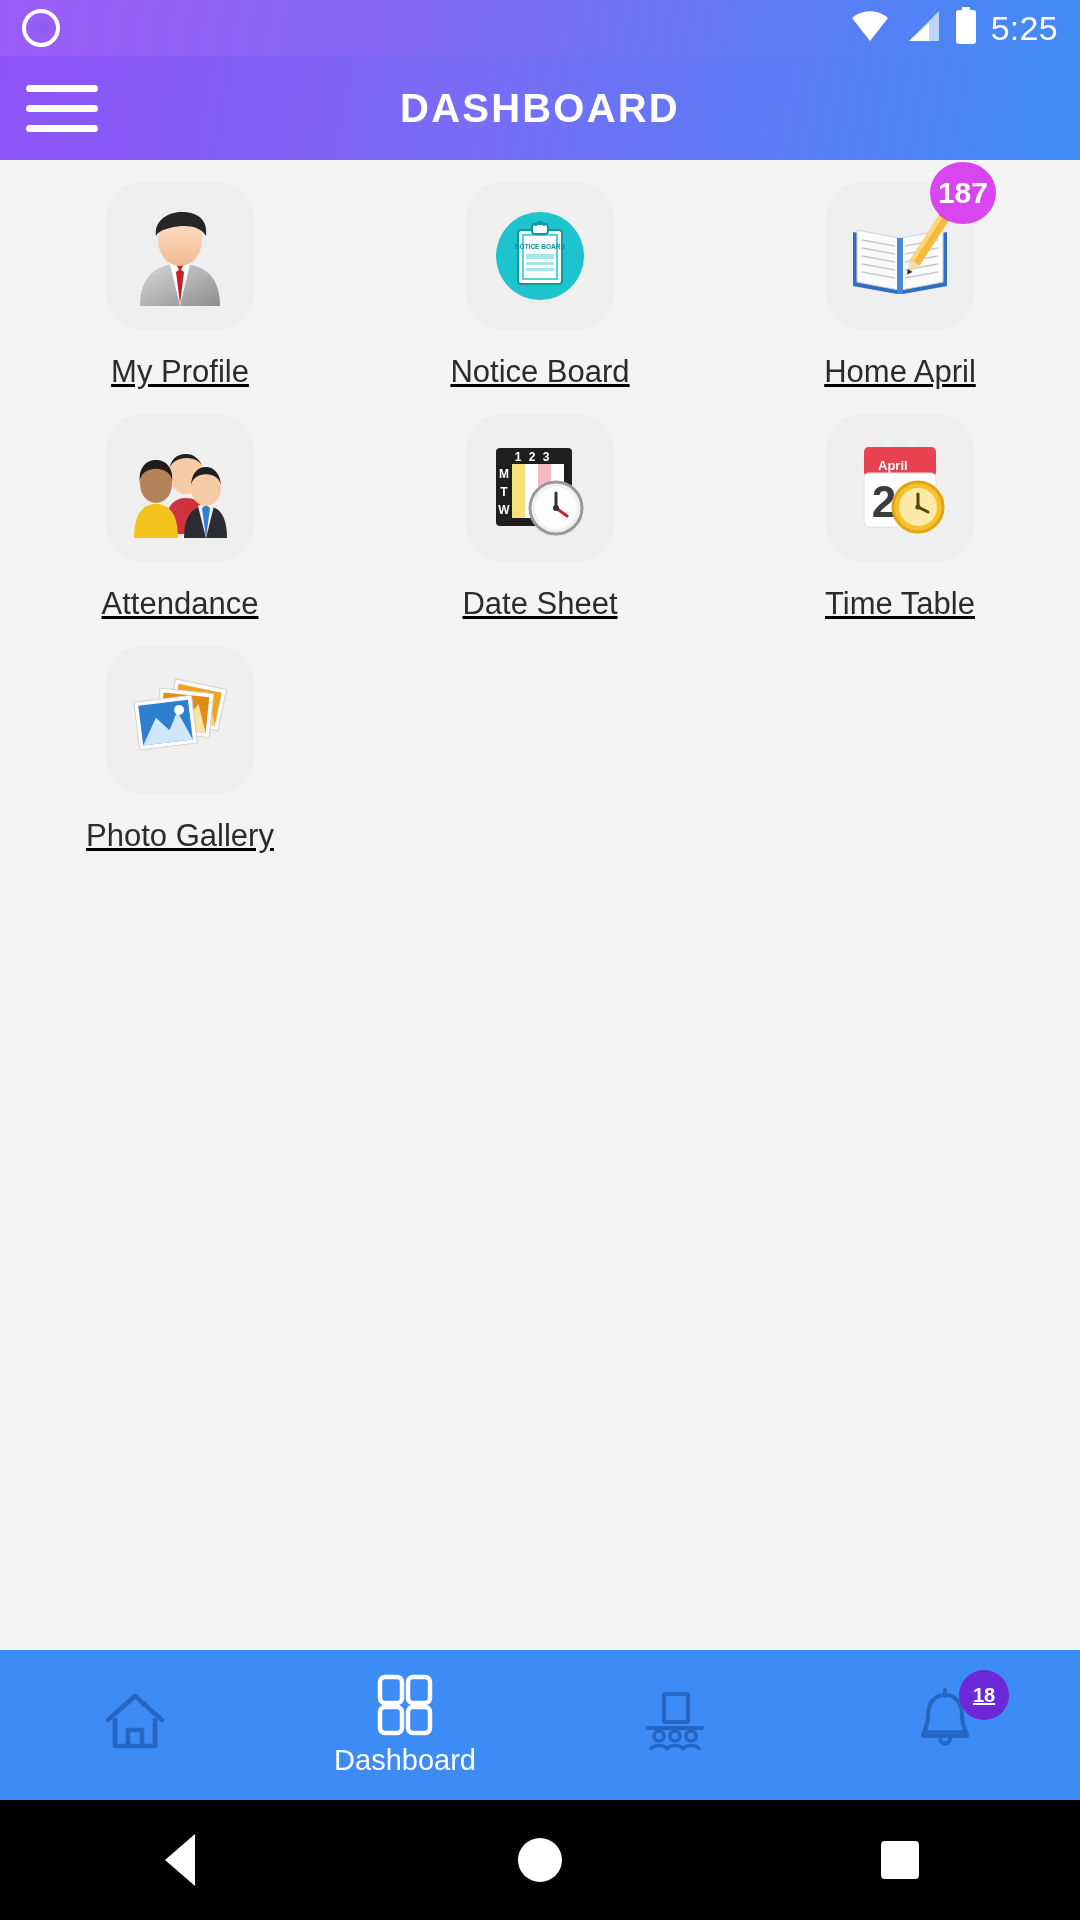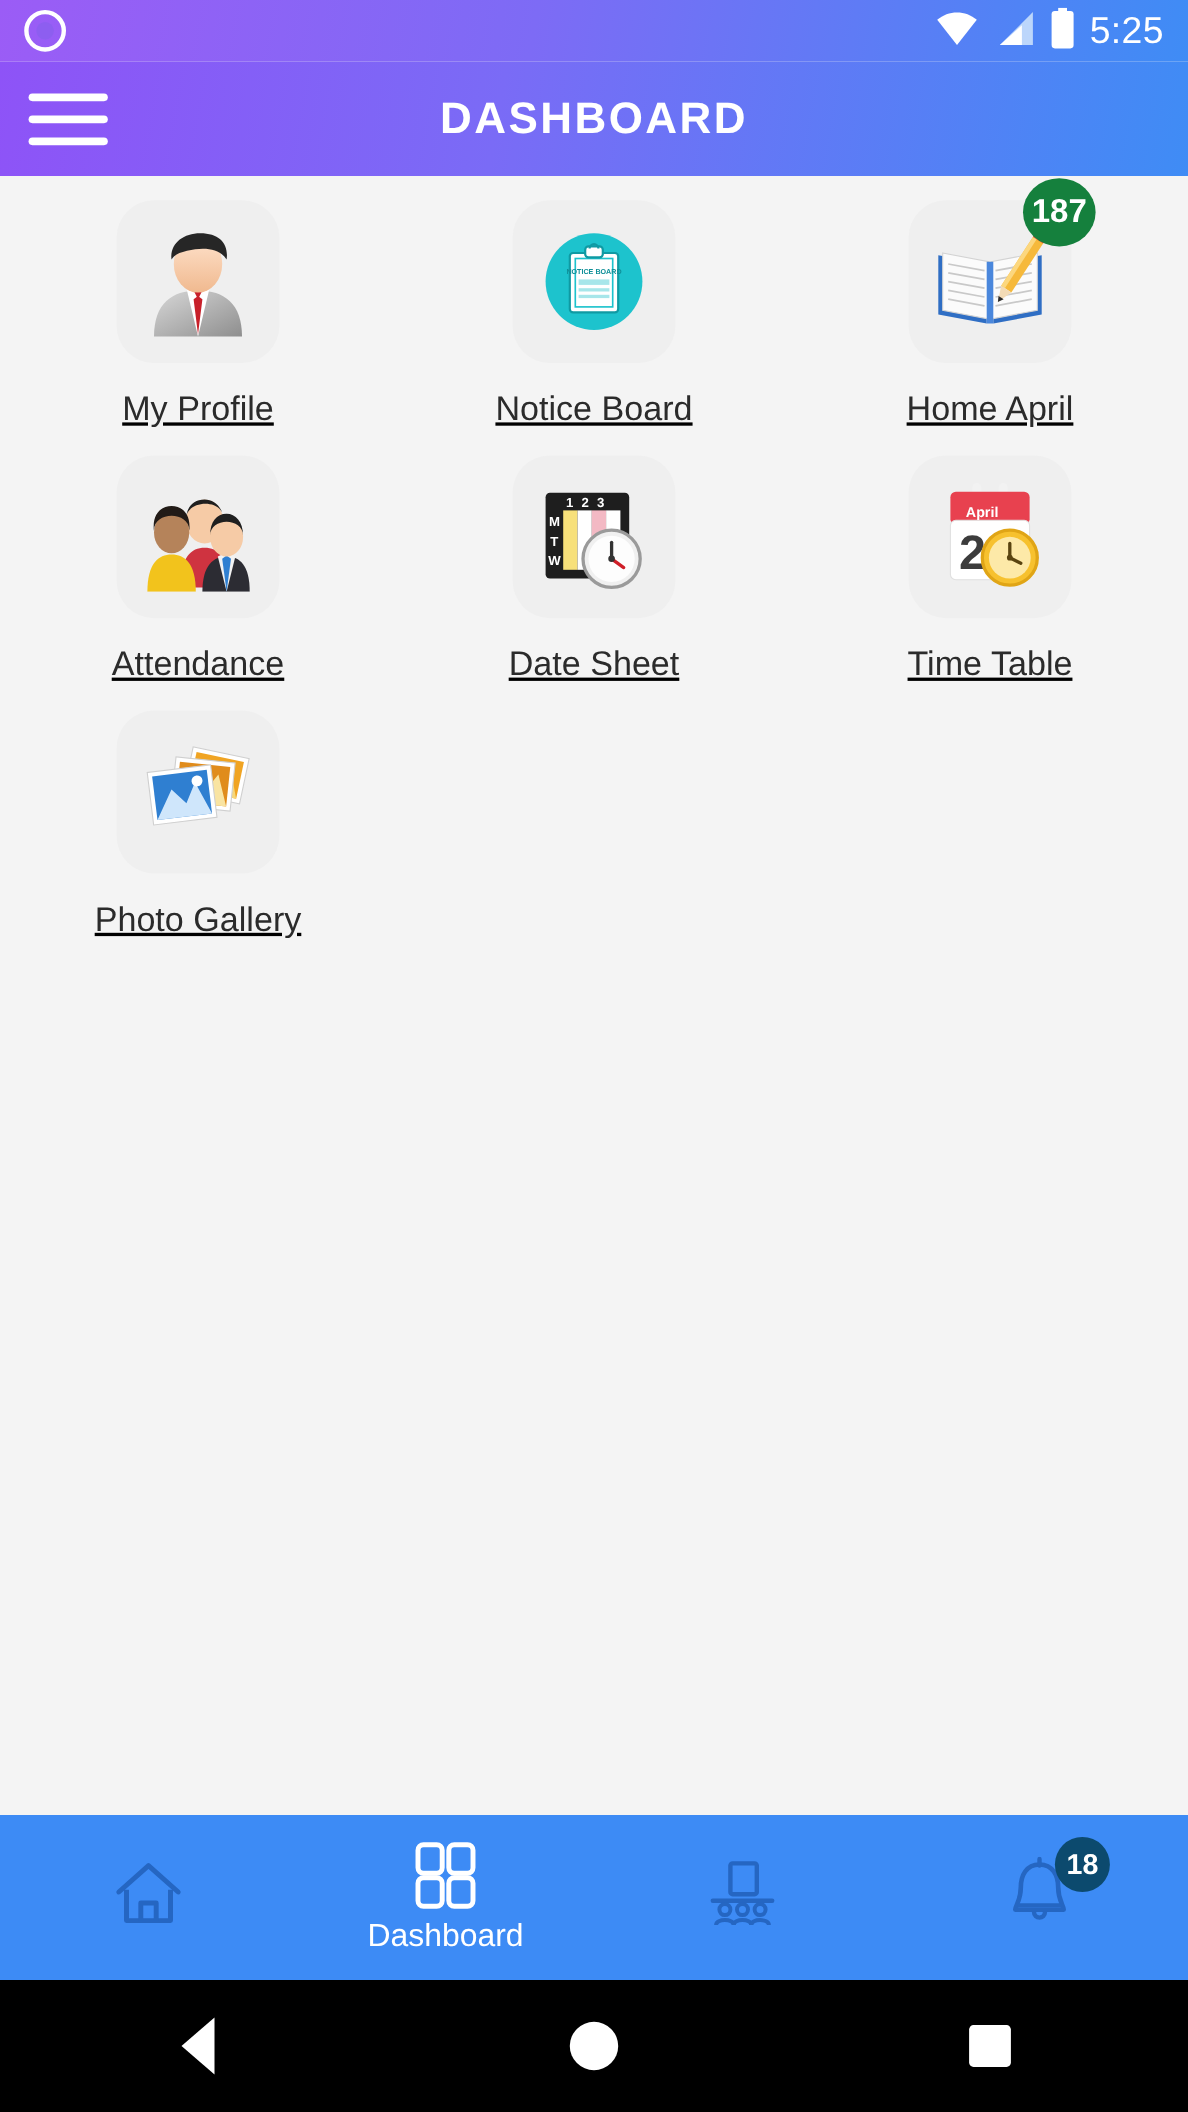--- a/index.html
+++ b/index.html
@@ -46,37 +46,37 @@
   .grid { display:grid; grid-template-columns:repeat(3,1fr); padding-top:22px; }
   .cell { display:flex; flex-direction:column; align-items:center; margin-bottom:24px; }
   .tile {
     position:relative; width:148px; height:148px; border-radius:34px;
     background:#efefef; display:flex; align-items:center; justify-content:center;
   }
   .tile svg { display:block; }
   .cell-label { margin-top:24px; font-size:31px; color:#2b2b2b; font-weight:400; }
   .badge {
     position:absolute; top:-20px; right:-22px; min-width:62px; height:62px; padding:0 8px;
-    border-radius:50%; background:#15803d; color:#fff;
+    border-radius:50%; background:#d946ef; color:#fff;
     display:flex; align-items:center; justify-content:center;
     font-size:30px; font-weight:700;
   }
 
   
   .bottomnav {
     position:absolute; top:1650px; left:0; width:1080px; height:150px;
     background:#3d8bf5; display:flex; align-items:center;
   }
   .navitem { flex:1; display:flex; flex-direction:column; align-items:center; justify-content:center;
     position:relative; height:150px; cursor:pointer; }
   .nav-label { color:#fff; font-size:29px; margin-top:8px; }
   .nav-badge {
     position:absolute; top:20px; left:calc(50% + 14px); min-width:50px; height:50px; padding:0 7px;
-    border-radius:50%; background:#0c4a6e; color:#fff;
-    display:flex; align-items:center; justify-content:center; font-size:26px; font-weight:700;
+    border-radius:50%; background:#6d28d9; color:#fff;
+    display:flex; align-items:center; justify-content:center; font-size:20px; font-weight:700;text-decoration:underline;
   }
 
   
   .androidnav {
     position:absolute; top:1800px; left:0; width:1080px; height:120px;
     background:#000; display:flex; align-items:center; justify-content:space-around;
   }
   .an-btn { width:120px; height:120px; display:flex; align-items:center; justify-content:center; cursor:pointer; }
   .an-back { width:0; height:0; border-top:26px solid transparent; border-bottom:26px solid transparent;
     border-right:30px solid #fff; }

